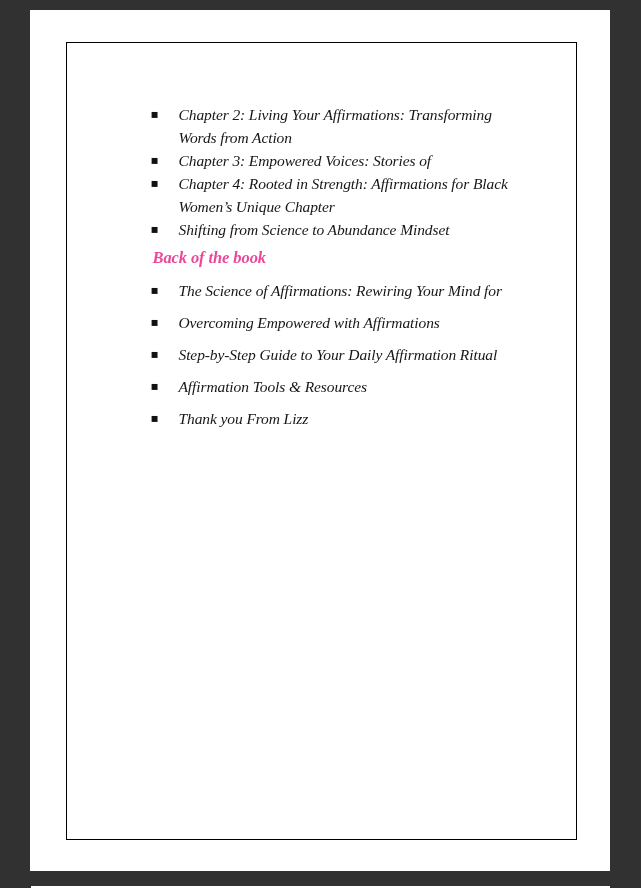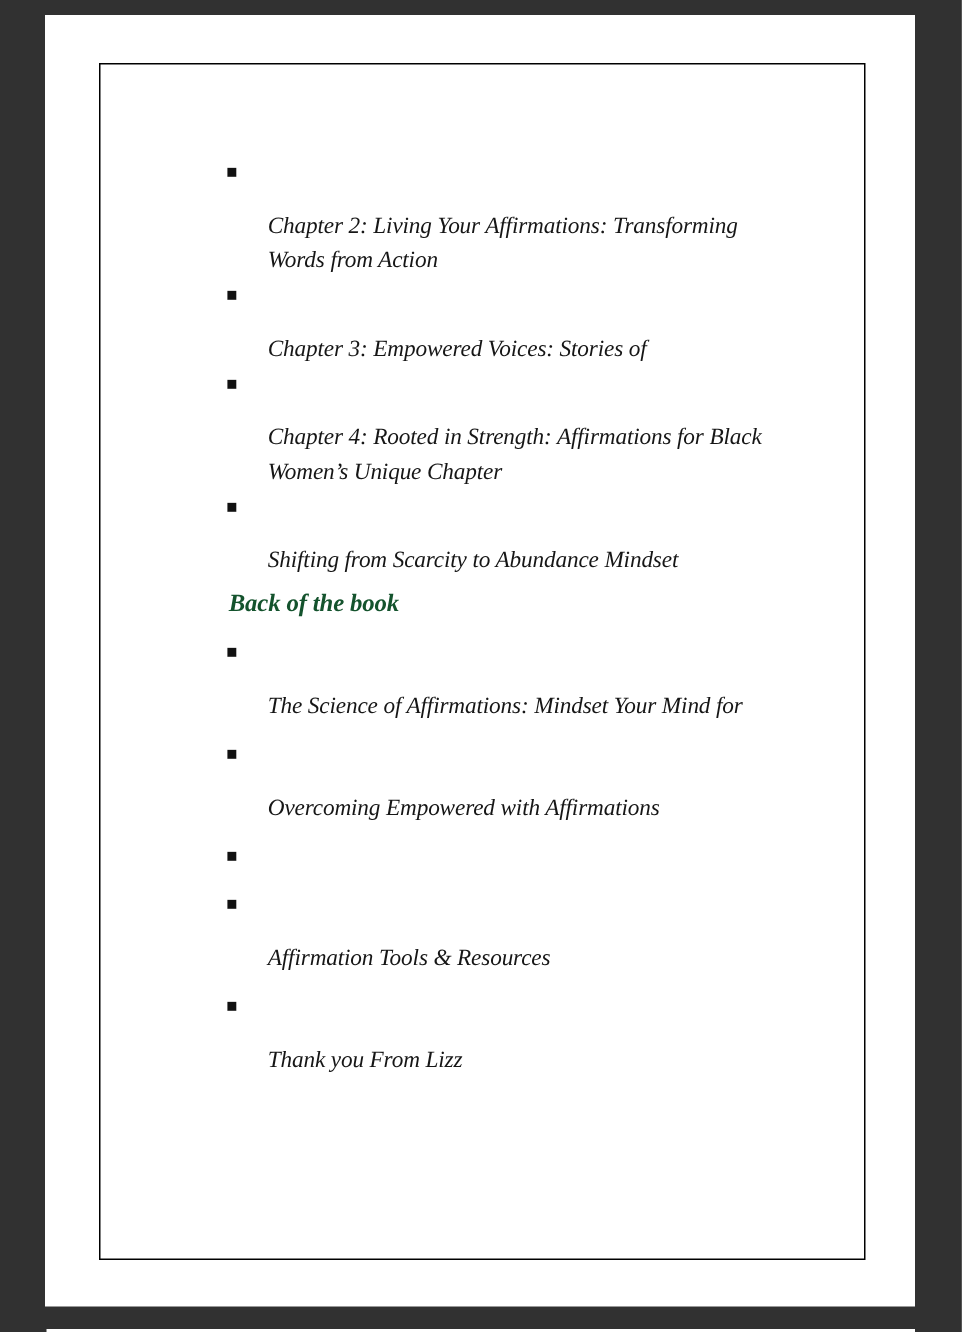--- a/index.html
+++ b/index.html
@@ -57,33 +57,33 @@
   ul.toc.spaced li { margin-bottom: 9px; }
   .bullet {
     flex: none;
     width: 28px;
     font-style: normal;
     font-size: 12px;
     line-height: 23px;
     color: #111111;
     font-family: "DejaVu Sans", sans-serif;
   }
-  .lines { display: block; margin-top: 36px; }
+  .lines { display: block; }
   .line {
     display: block;
     white-space: nowrap;
     letter-spacing: -0.1px;
   }
   .section-heading {
     margin: 5px 0 0 86px;
     font-size: 16.5px;
     line-height: 23px;
     font-weight: bold;
     font-style: italic;
-    color: #14532d;
+    color: #ec4899;
     letter-spacing: -0.1px;
   }
   .next-page-edge {
     position: absolute;
     left: 31px;
     top: 886px;
     width: 579px;
     height: 2px;
     background: #ffffff;
   }
@@ -112,40 +112,43 @@
             <li>
               <span class="bullet">▪</span>
               <span class="lines">
                 <span class="line">Chapter 4: Rooted in Strength: Affirmations for Black</span>
                 <span class="line">Women’s Unique Chapter</span>
               </span>
             </li>
             <li>
               <span class="bullet">▪</span>
               <span class="lines">
-                <span class="line">Shifting from Scarcity to Abundance Mindset</span>
+                <span class="line">Shifting from Science to Abundance Mindset</span>
               </span>
             </li>
           </ul>
         <h2 class="section-heading">Back of the book</h2>
         <ul class="toc spaced">
             <li>
               <span class="bullet">▪</span>
               <span class="lines">
-                <span class="line">The Science of Affirmations: Mindset Your Mind for</span>
+                <span class="line">The Science of Affirmations: Rewiring Your Mind for</span>
               </span>
             </li>
             <li>
               <span class="bullet">▪</span>
               <span class="lines">
                 <span class="line">Overcoming Empowered with Affirmations</span>
               </span>
             </li>
             <li>
               <span class="bullet">▪</span>
+              <span class="lines">
+                <span class="line">Step-by-Step Guide to Your Daily Affirmation Ritual</span>
+              </span>
             </li>
             <li>
               <span class="bullet">▪</span>
               <span class="lines">
                 <span class="line">Affirmation Tools &amp; Resources</span>
               </span>
             </li>
             <li>
               <span class="bullet">▪</span>
               <span class="lines">

